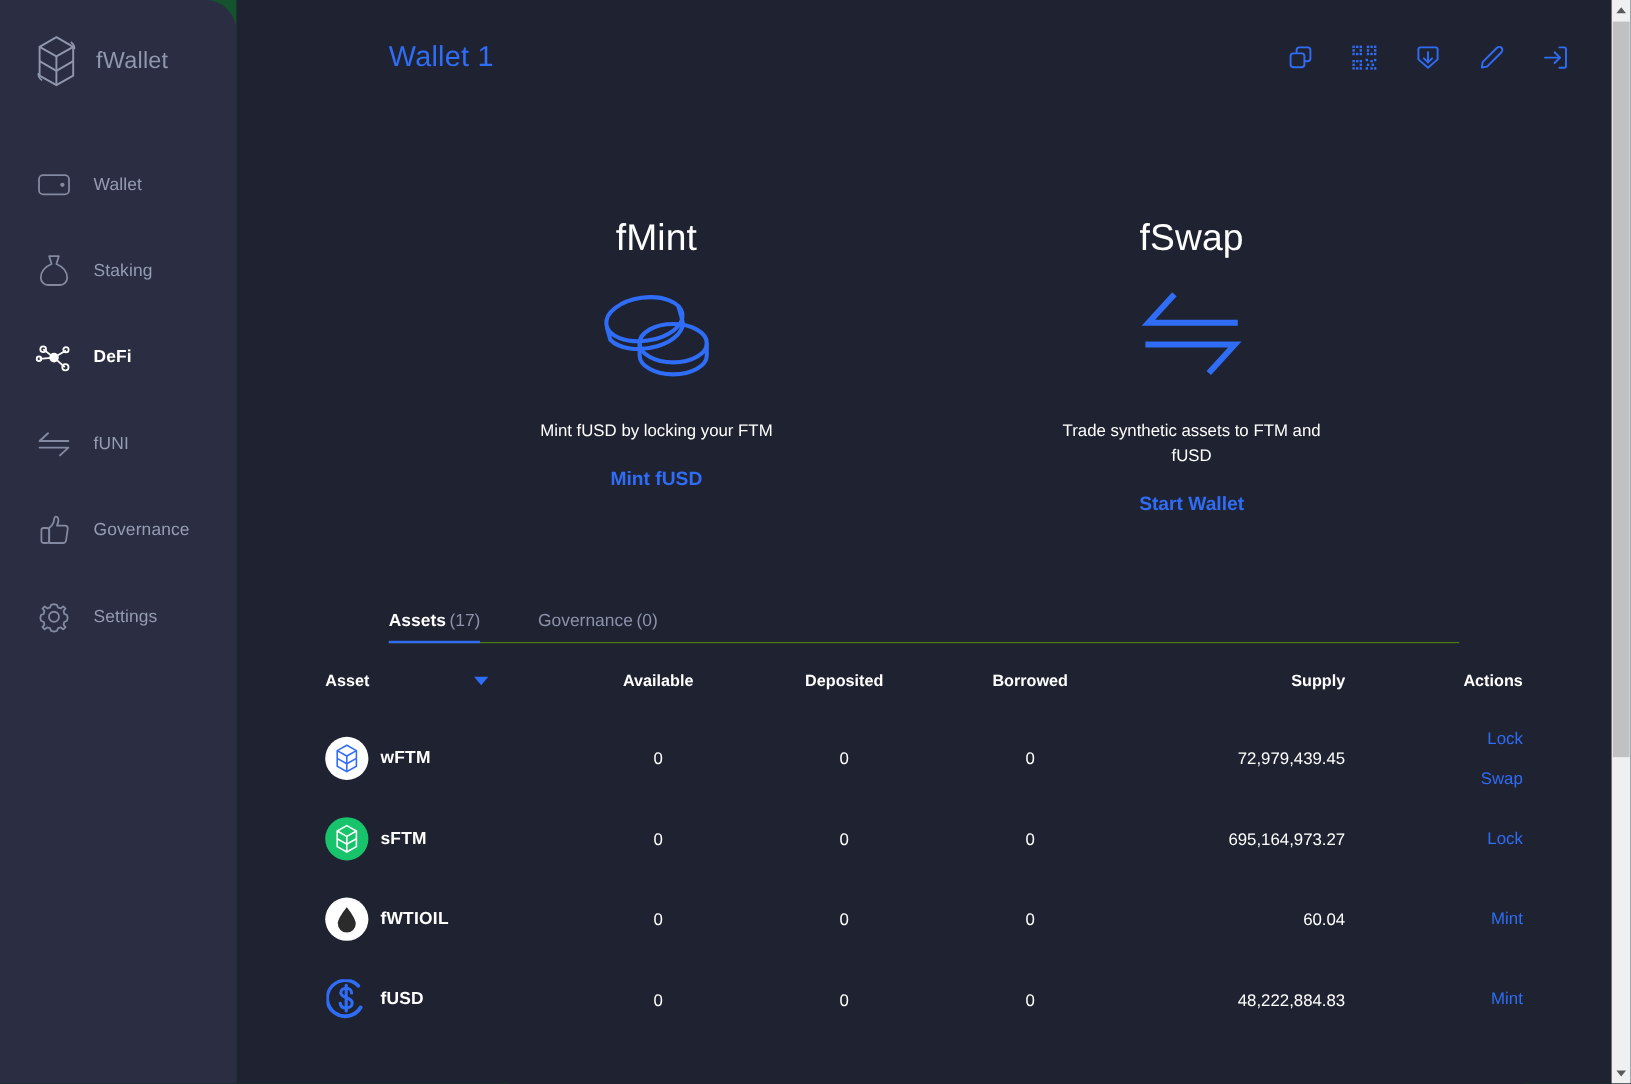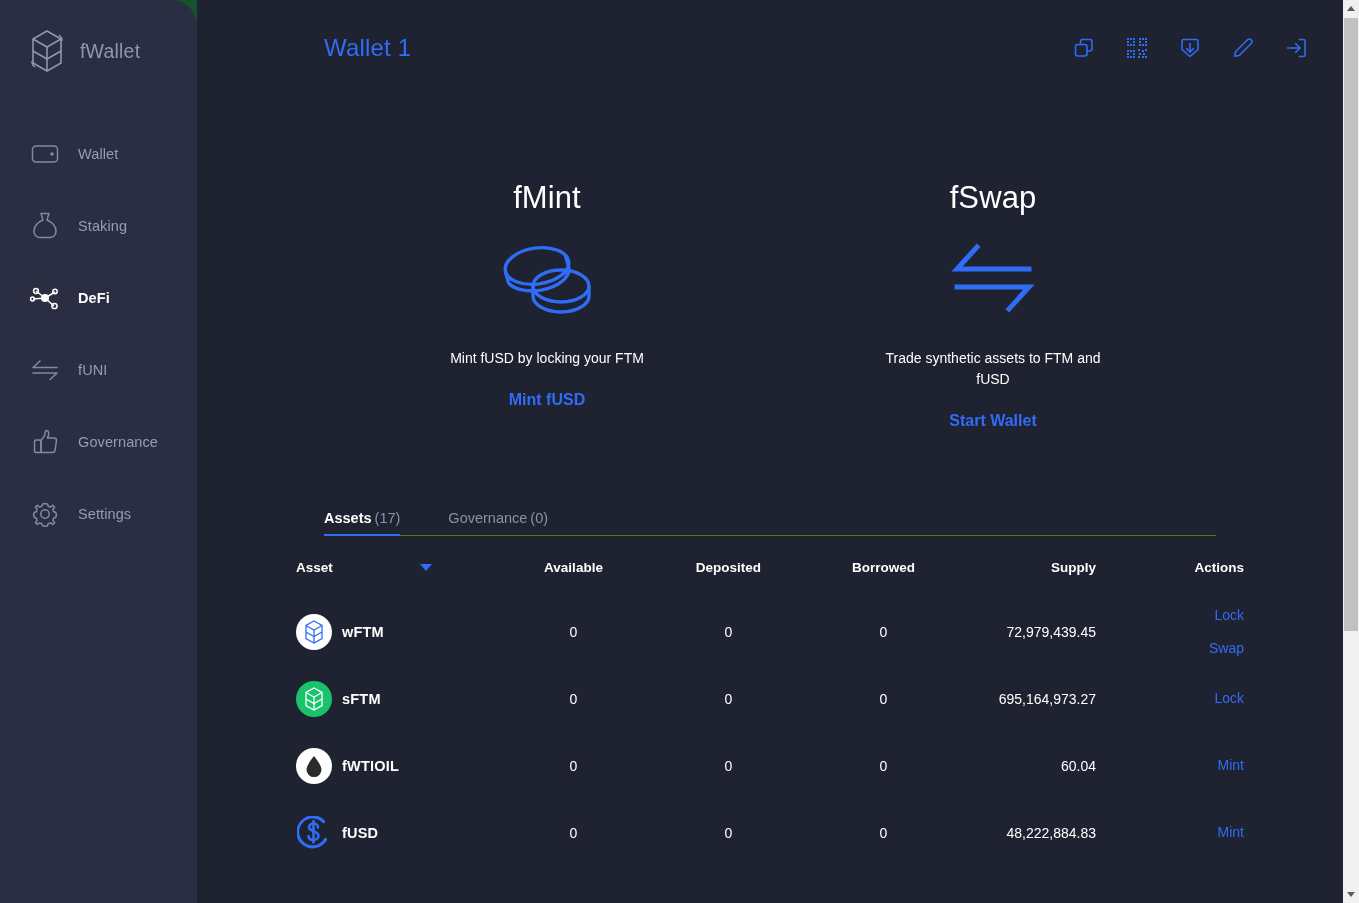--- a/index.html
+++ b/index.html
@@ -189,21 +189,21 @@
     content: "";
     position: absolute;
     left: 0; right: 0; bottom: -1px;
     height: 2px;
     background: #2f6df6;
   }
   .tab-count { margin-left: 3px; }
 
   
   .table {
-    padding: 0 99px;
+    padding: 0 74px;
     margin-top: 0;
   }
   .trow {
     display: flex;
     align-items: center;
   }
   .thead {
     height: 62px;
   }
   .th {

